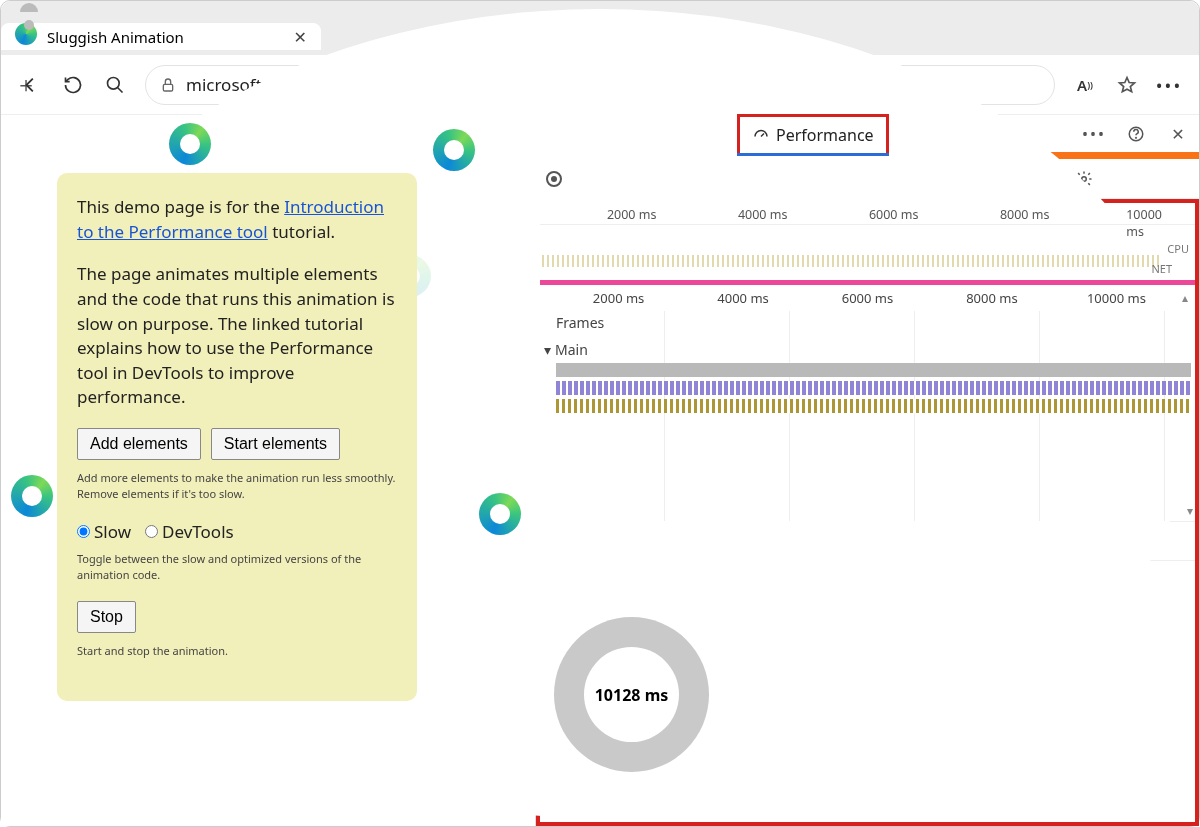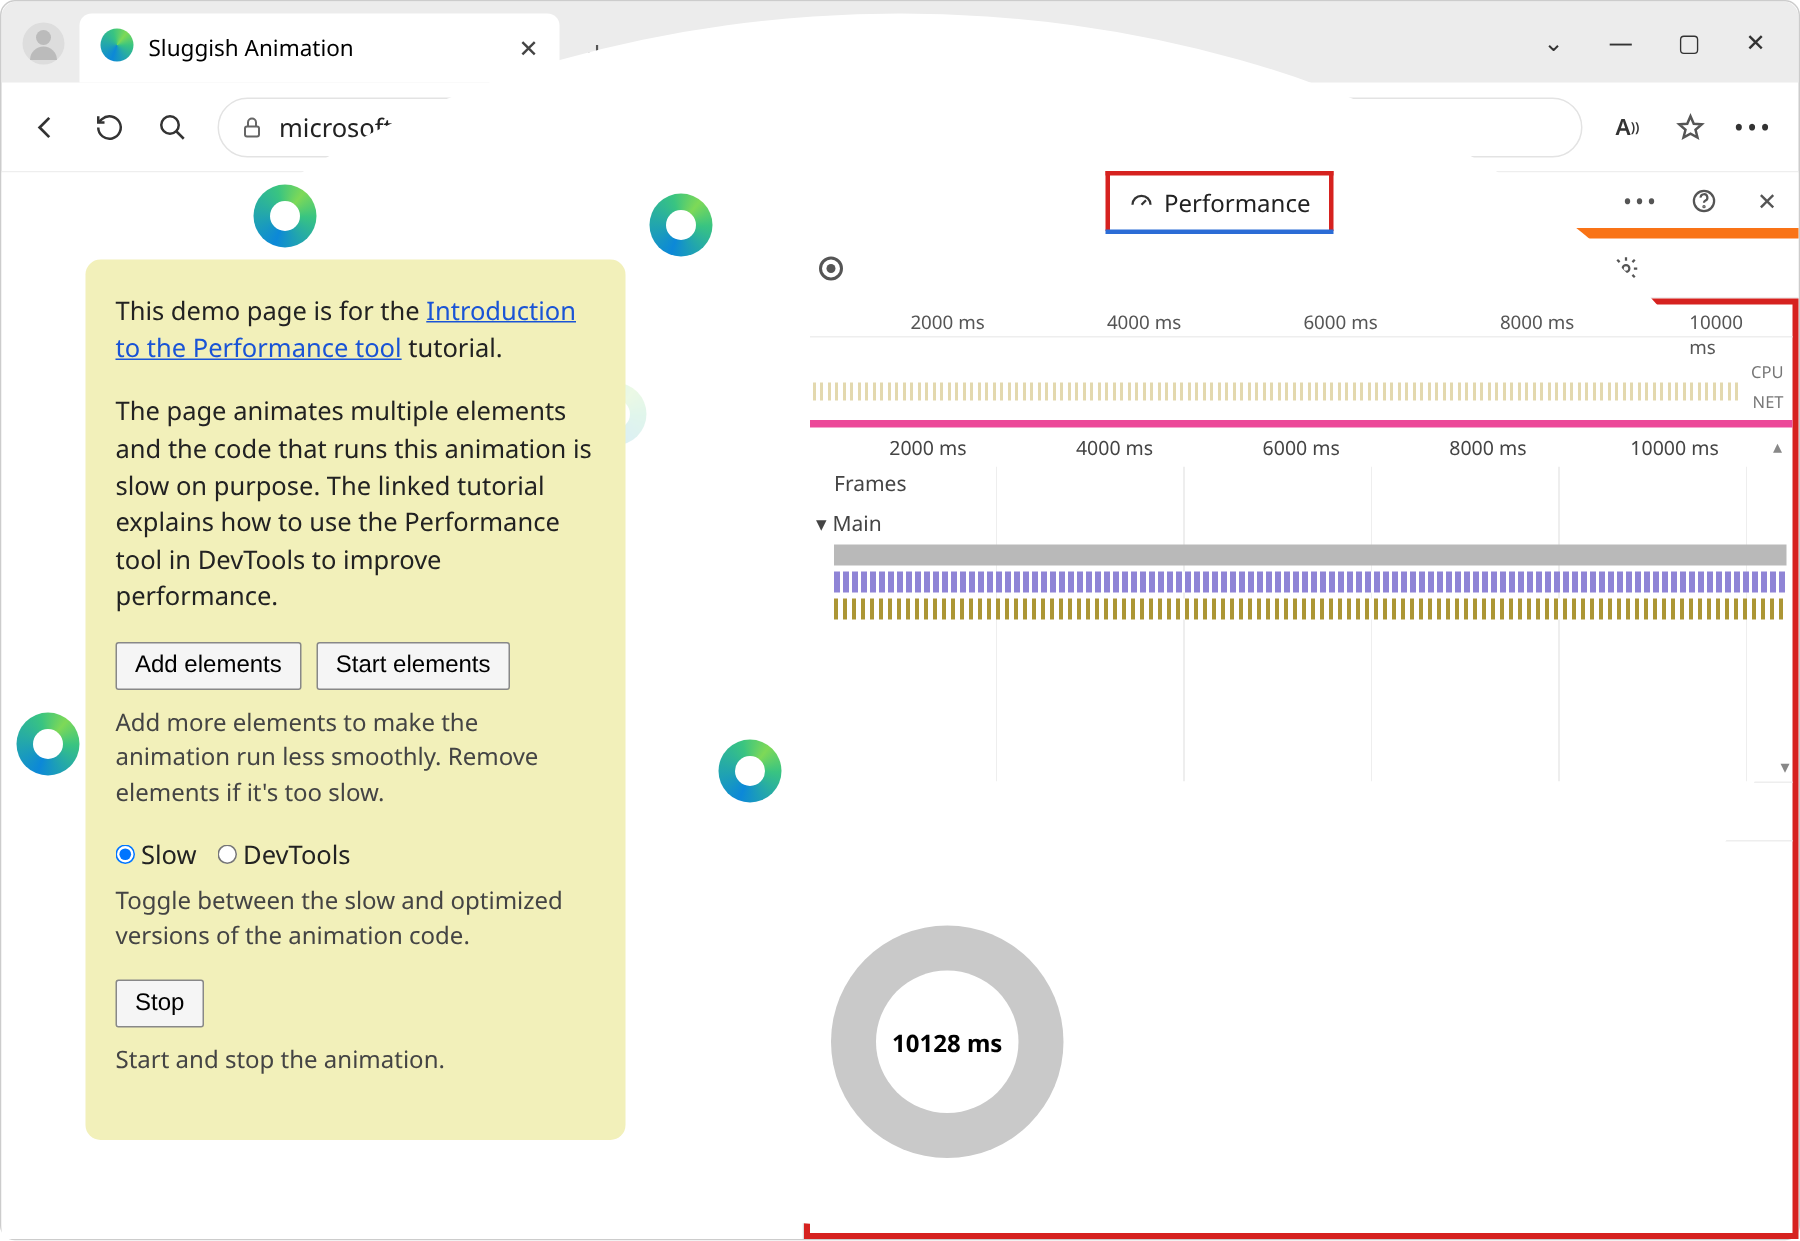--- a/index.html
+++ b/index.html
@@ -1,18 +1,18 @@
 <!DOCTYPE html>
 <html><head>
 <meta charset="utf-8">
 <style>
   * { box-sizing: border-box; margin: 0; padding: 0; }
   html, body { width: 1200px; height: 827px; font-family: "Segoe UI", system-ui, sans-serif; background: #fff; overflow: hidden; }
   .window { width: 1200px; height: 827px; border: 1px solid #ccc; border-radius: 10px; display: flex; flex-direction: column; background: #fff; }
-  .titlebar { height: 54px; background: #ececec; display: flex; align-items: flex-start; border-radius: 10px 10px 0 0; }
+  .titlebar { height: 54px; background: #ececec; display: flex; align-items: flex-start; border-radius: 10px 10px 0 0; flex-direction: column; }
   .profile-icon { width: 28px; height: 28px; margin: 14px 10px 0 14px; background: #ddd; border-radius: 50%; position: relative; }
   .profile-icon::before { content: ""; position: absolute; top: 5px; left: 9px; width: 10px; height: 10px; border-radius: 50%; background: #bbb; }
   .profile-icon::after { content: ""; position: absolute; bottom: 3px; left: 5px; width: 18px; height: 9px; border-radius: 9px 9px 0 0; background: #bbb; }
   .tab { background: #fff; border-radius: 8px 8px 0 0; margin-top: 8px; height: 46px; display: flex; align-items: center; padding: 0 14px; gap: 10px; min-width: 320px; }
   .tab-title { font-size: 15px; }
   .tab-close { font-size: 16px; color: #444; cursor: pointer; margin-left: auto; }
   .newtab { font-size: 22px; color: #555; margin: 18px 0 0 14px; cursor: pointer; }
   .winctrls { margin-left: auto; display: flex; gap: 30px; padding: 16px 22px 0 0; font-size: 16px; color: #333; }
   .winctrls span { cursor: pointer; }
   .addrbar { height: 60px; display: flex; align-items: center; padding: 0 18px; gap: 18px; border-bottom: 1px solid #eee; }
@@ -26,41 +26,41 @@
   .edge-logo { width: 42px; height: 42px; border-radius: 50%; background: conic-gradient(from 200deg,#0c88d8,#39c481 40%,#7ed957 55%,#39c481 70%,#0c88d8); position: absolute; }
   .edge-logo.sm { width: 34px; height: 34px; }
   .edge-logo::after { content: ""; position: absolute; inset: 11px; background: #fff; border-radius: 50%; }
   .edge-logo.sm::after { inset: 9px; }
   .ghost { opacity: .15; }
   .card { position: relative; margin: 40px 0 0 46px; width: 360px; background: #f2f0ba; border-radius: 10px; padding: 22px 20px 24px; font-size: 17px; color: #222; }
   .card p { line-height: 1.45; margin-bottom: 18px; }
   .card a { color: #1a54d6; text-decoration: underline; }
   .btnrow { display: flex; gap: 10px; margin-bottom: 10px; }
   .btn { background: #f5f5f5; border: 1px solid #888; padding: 6px 12px; font-size: 16px; cursor: pointer; border-radius: 2px; }
-  .hint { font-size: 16px; color: #444; margin-bottom: 16px; }
+  .hint { font-size: 11px; color: #444; margin-bottom: 16px; }
   .radios { display: flex; gap: 14px; align-items: center; margin-bottom: 8px; font-size: 17px; }
   .radios label { display: flex; align-items: center; gap: 4px; }
   .devtools { flex: 1; border-left: 1px solid #ddd; display: flex; flex-direction: column; min-width: 0; background: #fff; }
   .dt-tabs { height: 44px; display: flex; align-items: center; border-bottom: 7px solid #f97316; padding: 0 6px; gap: 6px; }
   .dt-icon { width: 30px; height: 30px; display: inline-flex; align-items: center; justify-content: center; color: #555; cursor: pointer; }
   .dt-sep { width: 1px; height: 26px; background: #ddd; margin: 0 4px; }
   .perf-tab { display: flex; align-items: center; gap: 6px; padding: 0 12px; height: 40px; border: 3px solid #d6221f; border-bottom: none; font-size: 16px; color: #222; cursor: pointer; position: relative; }
   .perf-tab::after { content: ""; position: absolute; left: -3px; right: -3px; bottom: -2px; height: 3px; background: #2b6cd6; }
   .dt-tabs .right { margin-left: auto; display: flex; gap: 12px; align-items: center; }
   .dt-toolbar { height: 40px; display: flex; align-items: center; gap: 14px; padding: 0 10px; border-bottom: 1px solid #eee; font-size: 15px; color: #555; }
   .dt-toolbar .rec { width: 16px; height: 16px; border: 2px solid #555; border-radius: 50%; display: inline-block; position: relative; }
   .dt-toolbar .rec::after { content: ""; position: absolute; inset: 3px; background: #555; border-radius: 50%; }
   .profsel { color: #777; padding: 0 4px; display: flex; align-items: center; gap: 4px; }
   .cb { width: 15px; height: 15px; background: #2962d9; display: inline-flex; align-items: center; justify-content: center; color: #fff; font-size: 12px; border-radius: 2px; }
   .redbox { border: 4px solid #d6221f; flex: 1; display: flex; flex-direction: column; min-height: 0; }
   .timeline-axis { height: 22px; position: relative; font-size: 12.5px; color: #555; border-bottom: 1px solid #eee; }
   .timeline-axis span { position: absolute; top: 3px; transform: translateX(-50%); }
   .overview { height: 60px; position: relative; border-bottom: 5px solid #ec4899; }
   .overview .cpu { position: absolute; right: 6px; top: 16px; font-size: 11px; color: #777; }
-  .overview .net { position: absolute; right: 6px; bottom: 4px; font-size: 11px; color: #777; }
+  .overview .net { position: absolute; right: 23px; bottom: 4px; font-size: 11px; color: #777; }
   .overview .wave { position: absolute; left: 2px; right: 36px; top: 30px; height: 12px; background: repeating-linear-gradient(90deg,#c7b25e 0 2px, transparent 2px 5px); opacity: .5; }
   .axis2 { height: 26px; position: relative; font-size: 13px; color: #444; }
   .axis2 span { position: absolute; top: 4px; transform: translateX(-50%); }
   .frames-lbl { font-size: 14px; color: #444; padding: 2px 0 6px 16px; }
   .main-hdr { font-size: 14px; color: #444; padding: 2px 0 2px 4px; display: flex; align-items: center; gap: 4px; }
   .flame { height: 64px; margin: 2px 4px 0 16px; position: relative; }
   .flame .row { position: absolute; left: 0; right: 0; height: 14px; }
   .flame .r1 { top: 0; background: #b9b9b9; }
   .flame .r2 { top: 18px; background: repeating-linear-gradient(90deg,#8f84d6 0 4px,#fff 4px 6px); }
   .flame .r3 { top: 36px; background: repeating-linear-gradient(90deg,#ac9635 0 3px,#fff 3px 6px); }

